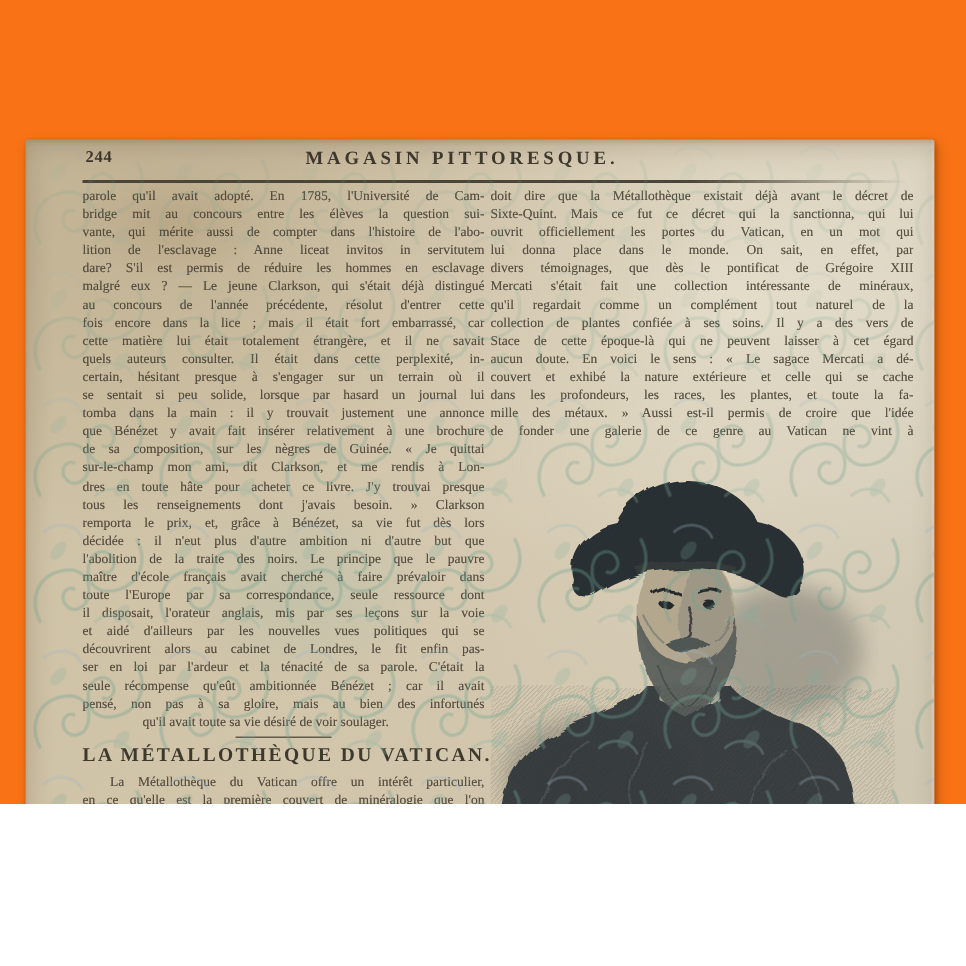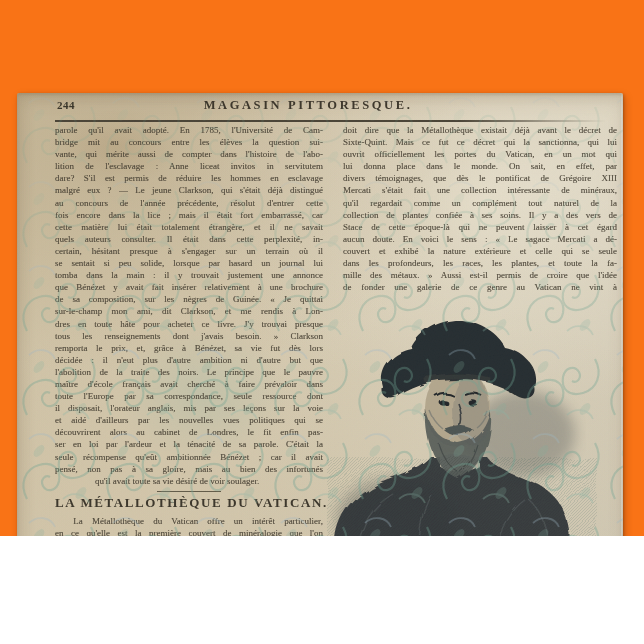--- a/index.html
+++ b/index.html
@@ -33,21 +33,21 @@
     background:radial-gradient(closest-side, rgba(235,228,208,.35), transparent 70%);}
 
   .pagehead{position:absolute;left:0;right:0;top:5px;height:18px;color:#3a352a;}
   .pagenum{position:absolute;left:40px;top:1px;font-size:11px;font-weight:700;letter-spacing:.5px;}
   .masthead{position:absolute;left:0;right:0;top:0;text-align:center;
     transform:translateX(-12px);
     font-size:12.5px;font-weight:700;letter-spacing:2.6px;color:#3c362b;}
   .headrule{position:absolute;left:38px;top:27px;width:562px;height:1.6px;
     background:linear-gradient(90deg,#4a4437 0%,#4a4437 72%,rgba(74,68,55,0) 98%);}
 
-  .columns{position:absolute;left:38px;top:31px;width:562px;display:flex;gap:20px;}
+  .columns{position:absolute;left:38px;top:31px;width:562px;display:flex;gap:4px;}
   .col{color:#433d31;}
   .col-left{width:268px;}
   .col-right{width:282px;}
   .bodytext{opacity:.88;}
   .tline{
     font-size:9px;line-height:12.1px;height:12.1px;white-space:nowrap;
     text-align:justify;text-align-last:justify;overflow:hidden;
     text-shadow:0 0 .4px rgba(67,61,49,.55);
   }
   .col-left > .bodytext .tline:last-child{text-align-last:left;margin-left:40px;}
@@ -129,21 +129,21 @@
             <div class="tline">doit dire que la Métallothèque existait déjà avant le décret de</div>
             <div class="tline">Sixte-Quint. Mais ce fut ce décret qui la sanctionna, qui lui</div>
             <div class="tline">ouvrit officiellement les portes du Vatican, en un mot qui</div>
             <div class="tline">lui donna place dans le monde. On sait, en effet, par</div>
             <div class="tline">divers témoignages, que dès le pontificat de Grégoire XIII</div>
             <div class="tline">Mercati s'était fait une collection intéressante de minéraux,</div>
             <div class="tline">qu'il regardait comme un complément tout naturel de la</div>
             <div class="tline">collection de plantes confiée à ses soins. Il y a des vers de</div>
             <div class="tline">Stace de cette époque-là qui ne peuvent laisser à cet égard</div>
             <div class="tline">aucun doute. En voici le sens : « Le sagace Mercati a dé-</div>
-            <div class="tline">couvert et exhibé la nature extérieure et celle qui se seule</div>
+            <div class="tline">couvert et exhibé la nature extérieure et celle qui se cache</div>
             <div class="tline">dans les profondeurs, les races, les plantes, et toute la fa-</div>
             <div class="tline">mille des métaux. » Aussi est-il permis de croire que l'idée</div>
             <div class="tline">de fonder une galerie de ce genre au Vatican ne vint à</div>
           </div>
       </div>
     </div>
 
     <svg class="portrait" viewBox="0 0 270 244">
       <defs>
         <filter id="rough" x="-10%" y="-10%" width="120%" height="120%">

